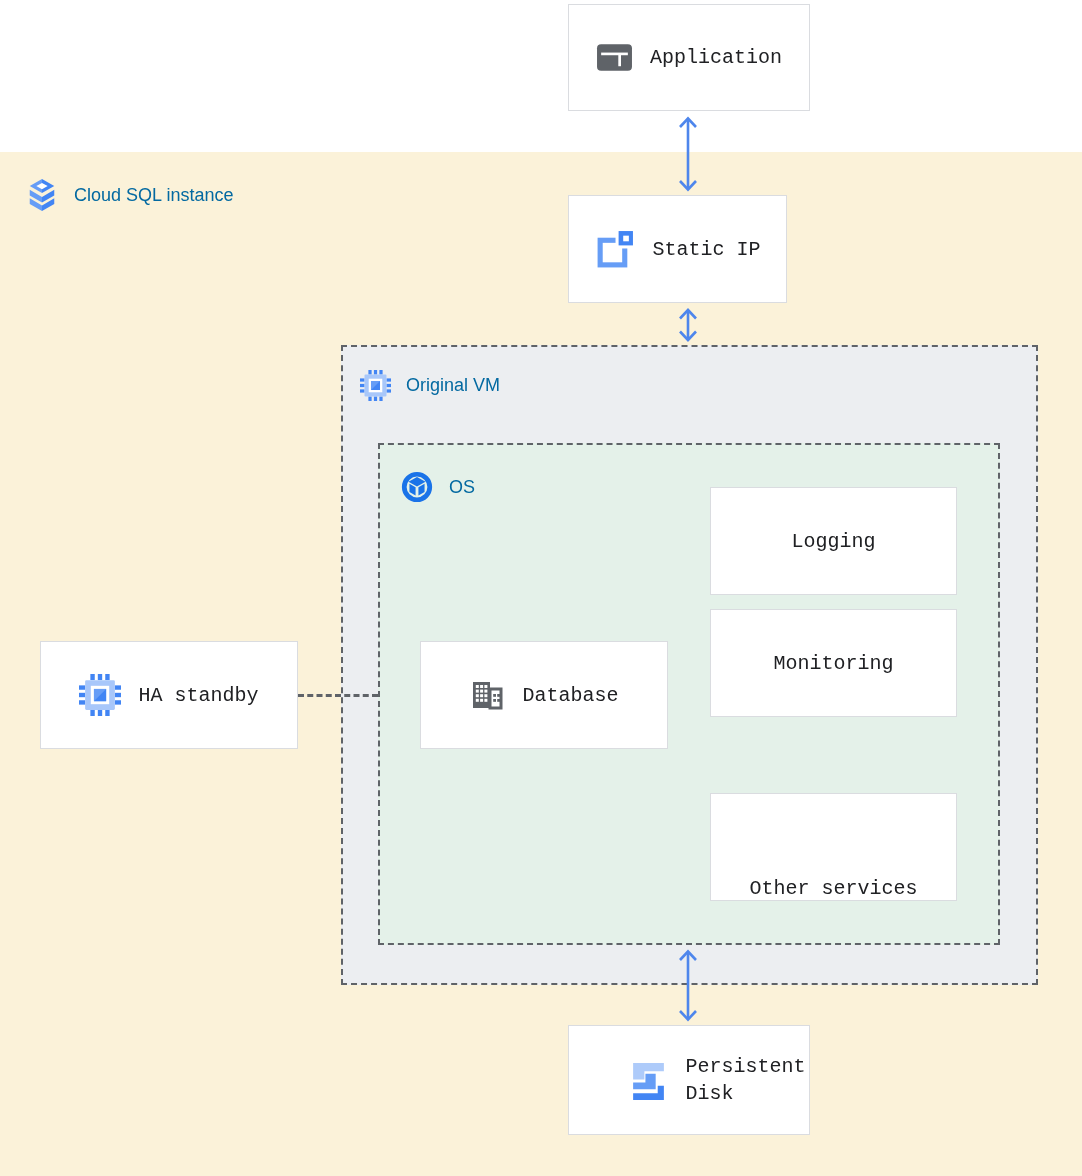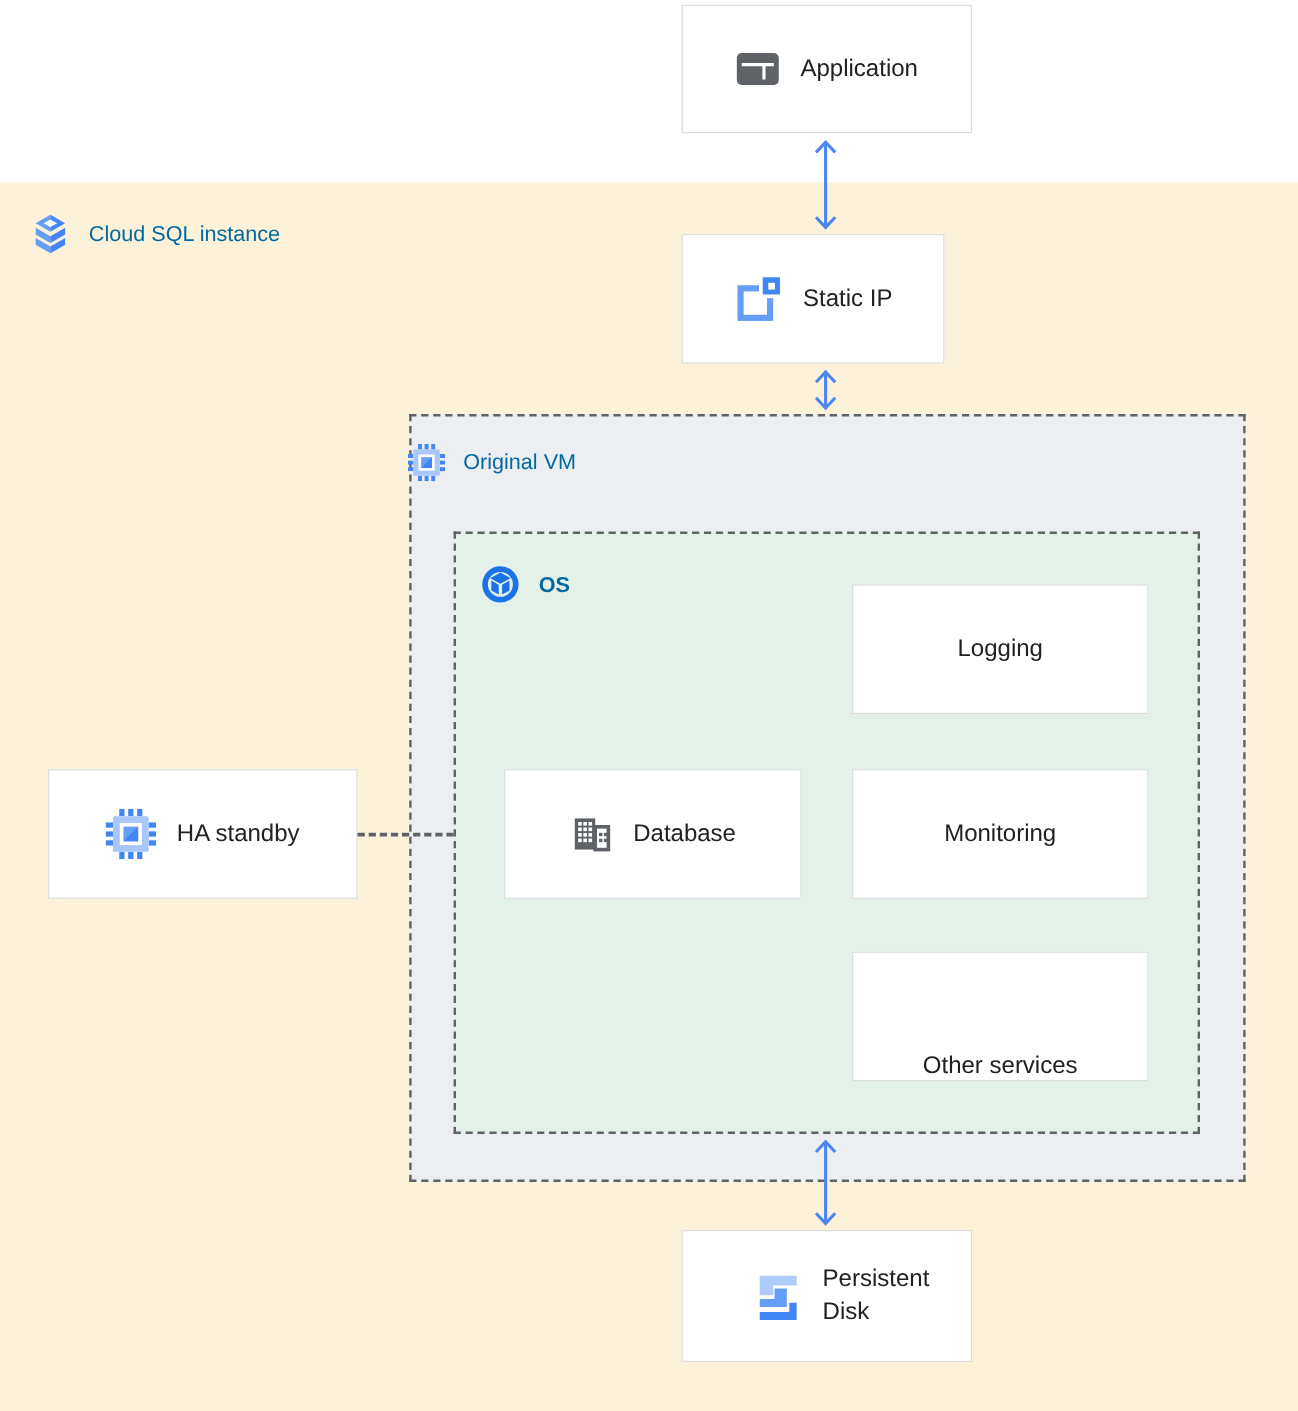--- a/index.html
+++ b/index.html
@@ -12,37 +12,37 @@
     background:#FBF2D9;
   }
   .container-box{position:absolute;border:2px dashed #5F6368;box-sizing:border-box;}
   .vm-box{left:341px;top:345px;width:697px;height:640px;background:#ECEEF1;}
   .os-box{left:378px;top:443px;width:622px;height:502px;background:#E4F1E9;}
   .node{
     position:absolute;background:#ffffff;border:1px solid #DADCE0;box-sizing:border-box;
     display:flex;align-items:center;justify-content:center;gap:17px;
     font-size:20px;color:#202124;
   }
-  .node .txt{white-space:nowrap;}
+  .node .txt{white-space:nowrap;font-family:Liberation Mono, monospace;}
   .n-application{left:568px;top:4px;width:242px;height:107px;}
   .n-staticip{left:568px;top:195px;width:219px;height:108px;}
   .n-logging{left:710px;top:487px;width:247px;height:108px;}
   .n-database{left:420px;top:641px;width:248px;height:108px;}
-  .n-monitoring{left:710px;top:641px;width:247px;height:108px;}
+  .n-monitoring{left:710px;top:609px;width:247px;height:108px;}
   .n-other{left:710px;top:793px;width:247px;height:108px;align-items:flex-end;}
   .n-hastandby{left:40px;top:641px;width:258px;height:108px;}
   .n-disk{left:568px;top:1025px;width:242px;height:110px;padding-left:47px;}
   .n-disk .txt{white-space:normal;width:112px;line-height:1.35;}
   .container-label{
     position:absolute;display:flex;align-items:center;gap:15px;
     font-size:18px;color:#0369a1;
   }
   .lbl-region{left:25px;top:178px;}
-  .lbl-vm{left:340px;top:370px;}
-  .lbl-os{left:400px;top:470px;font-weight:bold;}
+  .lbl-vm{left:360px;top:370px;}
+  .lbl-os{left:400px;top:470px;}
   .arrow{position:absolute;left:675px;}
   .a1{top:115px;} .a2{top:307px;} .a3{top:948px;}
   .dash-link{
     position:absolute;left:298px;top:694px;width:80px;height:0;
     border-top:3px dashed #5F6368;z-index:5;
   }
   .icon{display:inline-flex;line-height:0;}
 </style>
 </head>
 <body>

